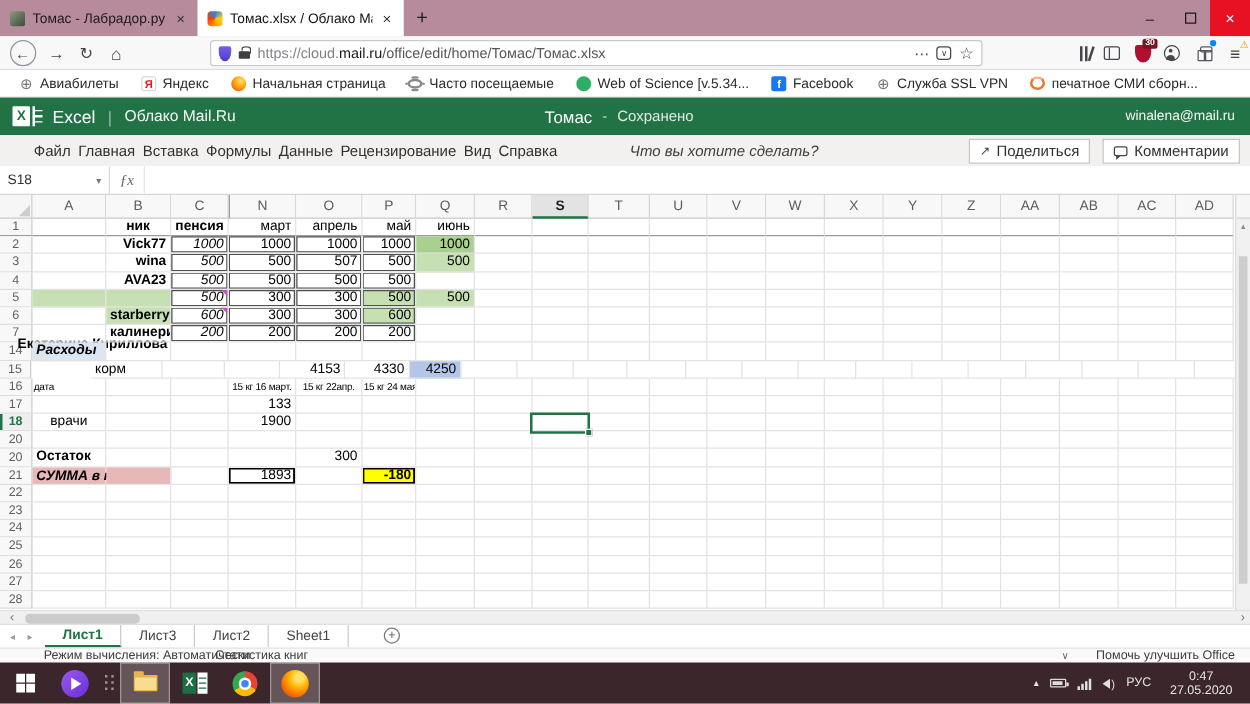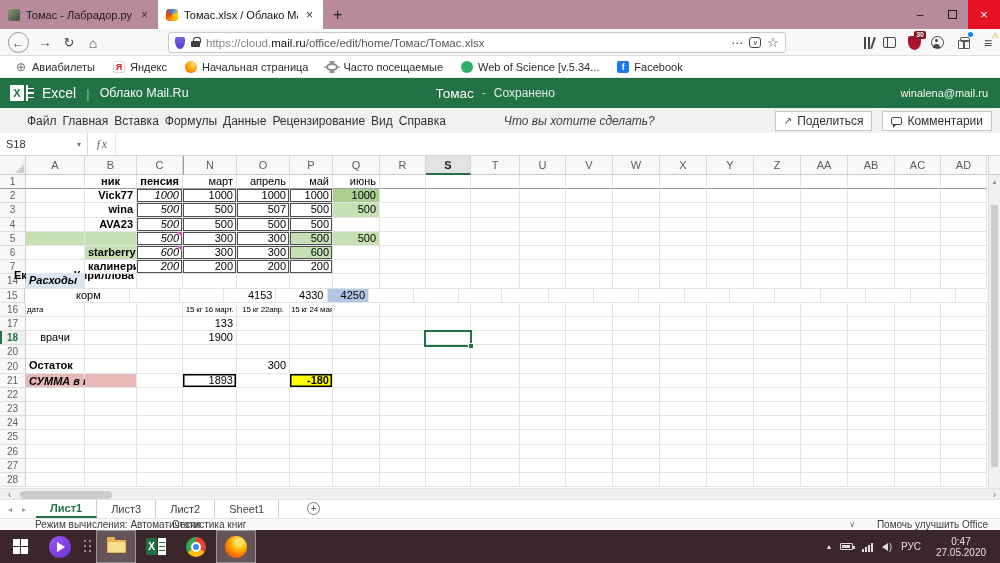--- a/index.html
+++ b/index.html
@@ -260,20 +260,28 @@
       <span>Часто посещаемые</span>
     </div>
     <div class="bm">
       <span class="bmi wos"></span>
       <span>Web of Science [v.5.34...</span>
     </div>
     <div class="bm">
       <span class="bmi facebook"></span>
       <span>Facebook</span>
     </div>
+    <div class="bm">
+      <span class="bmi globe"></span>
+      <span>Служба SSL VPN</span>
+    </div>
+    <div class="bm">
+      <span class="bmi smi"></span>
+      <span>печатное СМИ сборн...</span>
+    </div>
   </div>
 
 <div class="xlhdr">
   <span class="xllogo">
       <span class="xbox">X</span>
       <span class="sheet">
         <i></i>
         <i></i>
         <i></i>
       </span>

